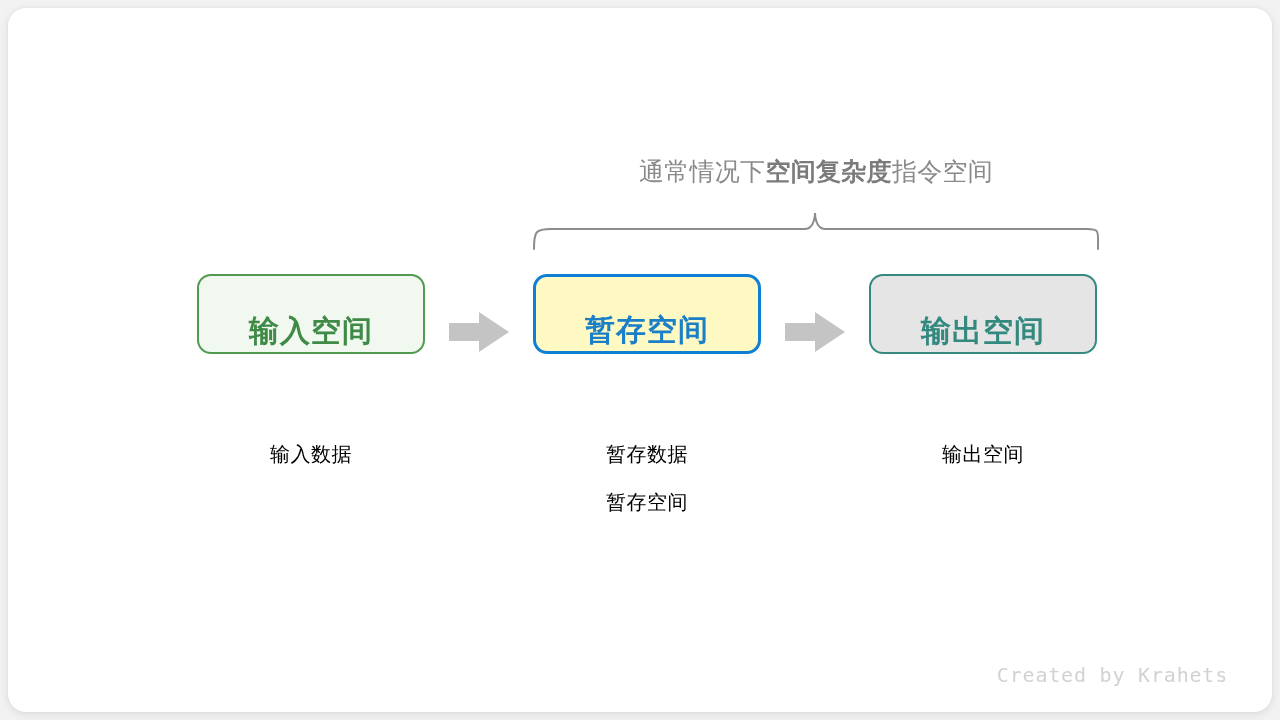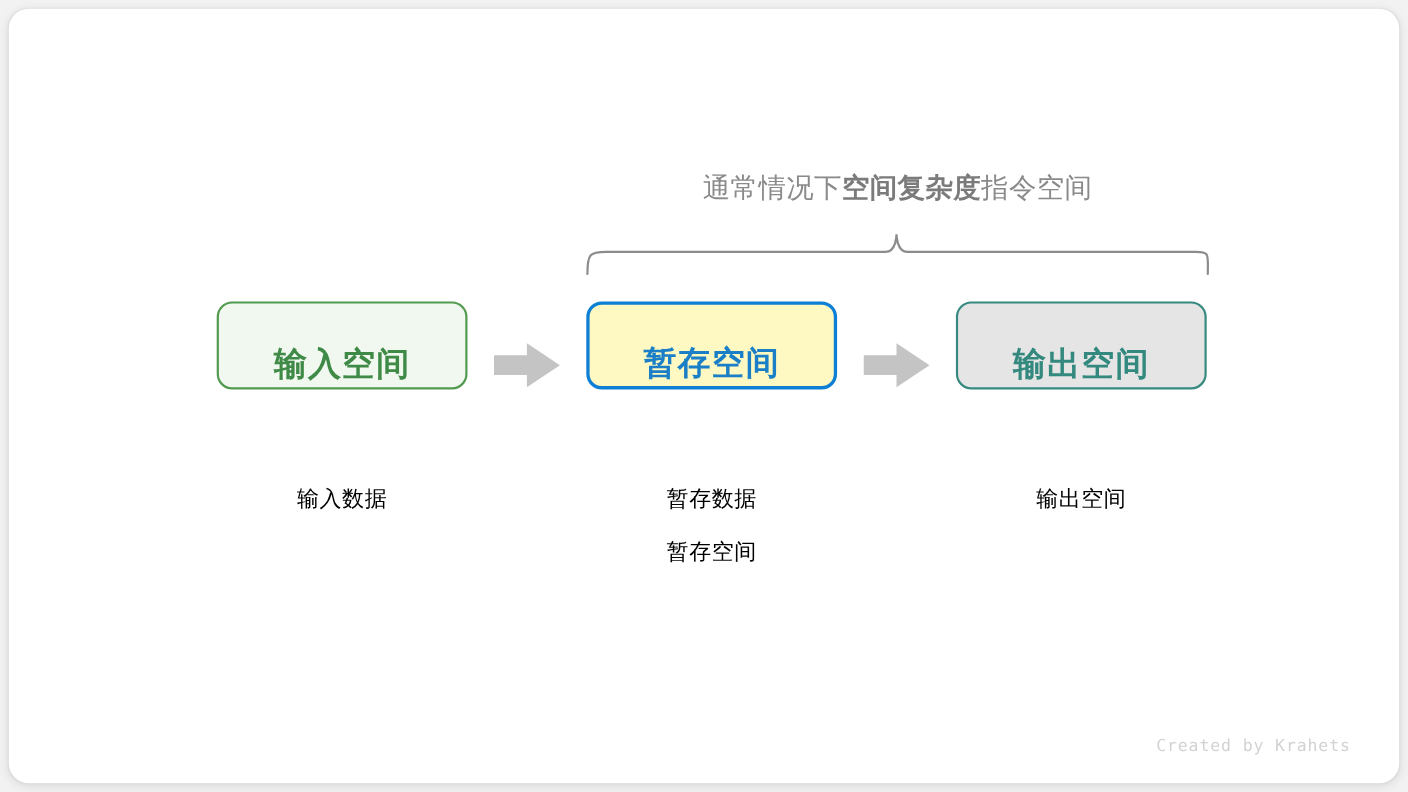--- a/index.html
+++ b/index.html
@@ -116,21 +116,21 @@
   .labels-temp   { left: 525px; }
   .labels-output { left: 861px; }
   .labels div { white-space: nowrap; }
 
   
   .credit {
     position: absolute;
     right: 44px;
     bottom: 25px;
     font-family: "DejaVu Sans Mono", "Liberation Mono", monospace;
-    font-size: 15px;
+    font-size: 20px;
     color: #d2d2d2;
     letter-spacing: 0.8px;
     white-space: nowrap;
   }
 </style>
 </head>
 <body>
 
 <div id="canvas">
   <div class="card">

